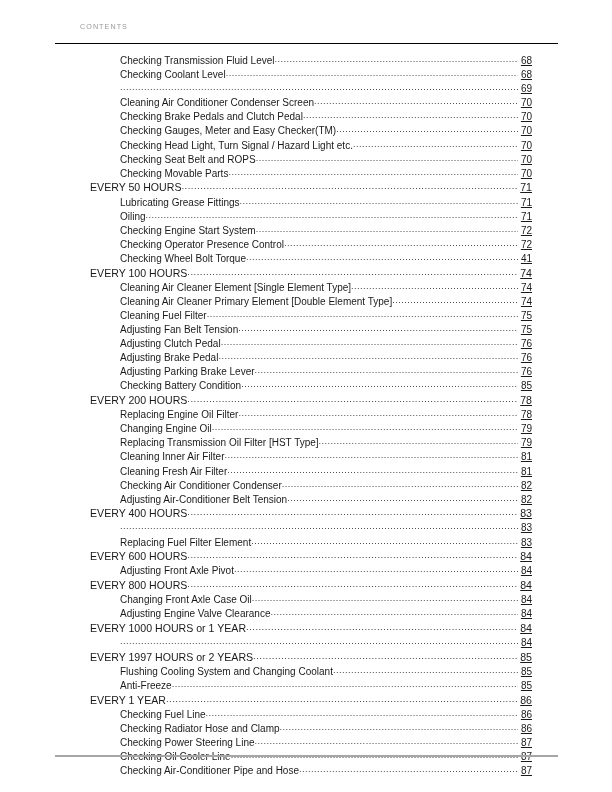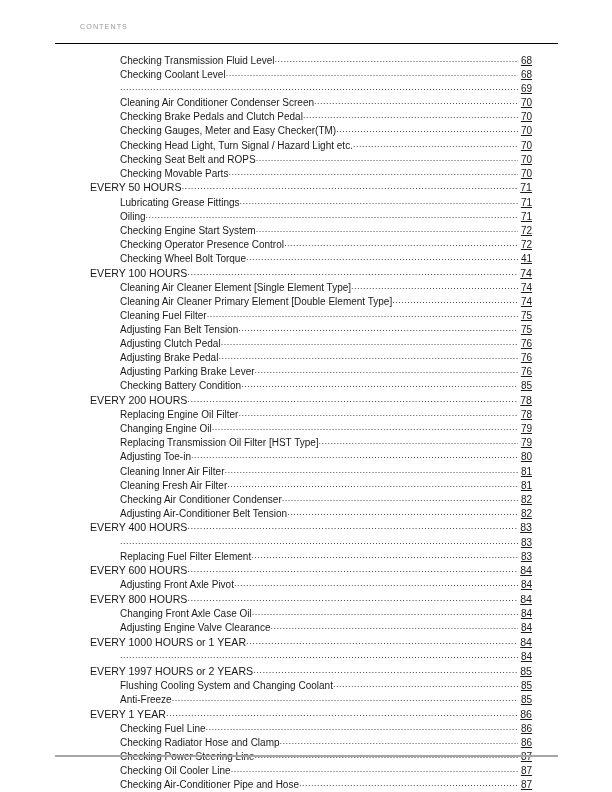--- a/index.html
+++ b/index.html
@@ -253,25 +253,20 @@
         <span class="label">Changing Engine Oil</span>
         <span class="leader"></span>
         <span class="page-no">79</span>
       </div>
       <div class="toc-row lvl1">
         <span class="label">Replacing Transmission Oil Filter [HST Type]</span>
         <span class="leader"></span>
         <span class="page-no">79</span>
       </div>
       <div class="toc-row lvl1">
-        <span class="label">Adjusting Toe-in</span>
-        <span class="leader"></span>
-        <span class="page-no">80</span>
-      </div>
-      <div class="toc-row lvl1">
         <span class="label">Cleaning Inner Air Filter</span>
         <span class="leader"></span>
         <span class="page-no">81</span>
       </div>
       <div class="toc-row lvl1">
         <span class="label">Cleaning Fresh Air Filter</span>
         <span class="leader"></span>
         <span class="page-no">81</span>
       </div>
       <div class="toc-row lvl1">

